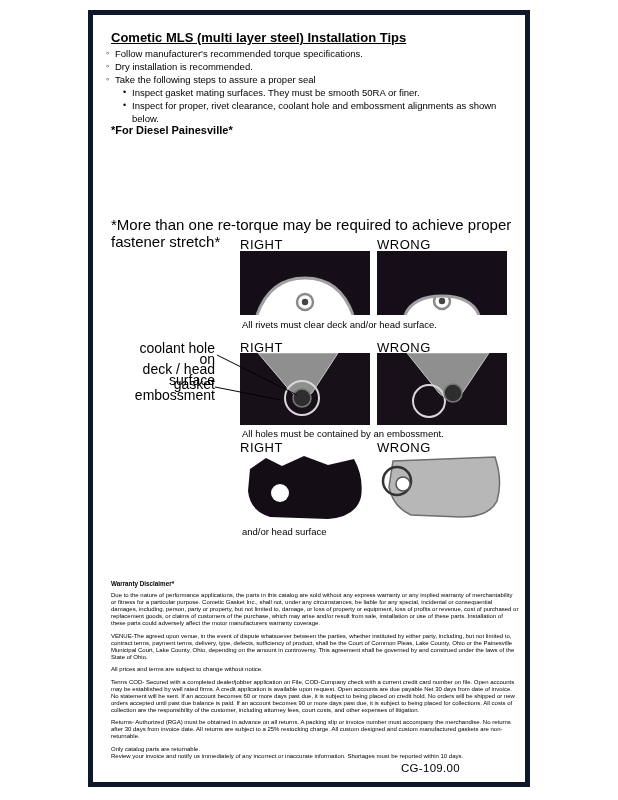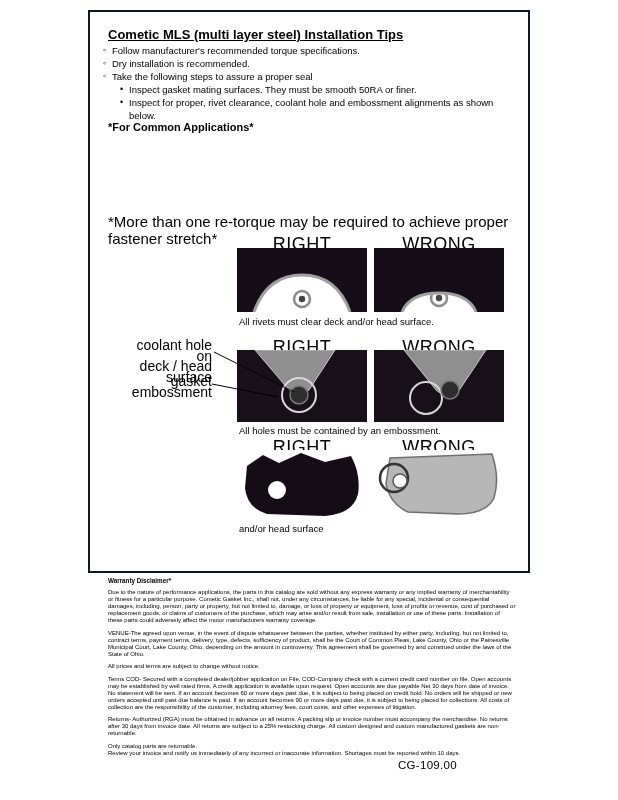--- a/index.html
+++ b/index.html
@@ -1,29 +1,29 @@
 <!DOCTYPE html>
 <html><head>
 <meta charset="utf-8">
 <style>
   * { margin:0; padding:0; box-sizing:border-box; }
   html,body { background:#e9e9e9; }
   body { font-family:"Liberation Sans", sans-serif; color:#000; }
   .page { position:relative; width:618px; height:800px; background:#ffffff; overflow:hidden; }
-  .frame { position:absolute; left:88px; top:10px; width:442px; height:563px; border:2px solid #0f172a; background:#fff; }
+  .frame { position:absolute; left:88px; top:10px; width:442px; height:777px; border:5px solid #0f172a; background:#fff; }
   .abs { position:absolute; }
   .title { font-size:13px; font-weight:bold; text-decoration:underline; white-space:nowrap; }
   .tips { font-size:9.5px; line-height:13px; width:414px; }
   .tip-row { display:flex; }
   .bullet { flex:none; width:9px; font-size:9px; }
   .sub { padding-left:17px; }
   .h2 { font-size:11px; font-weight:bold; }
   .para { font-size:9.5px; line-height:11.5px; width:405px; }
   .note { font-size:15px; }
-  .colhead { font-size:18px; text-align:center; width:130px; letter-spacing:0.5px; }
+  .colhead { font-size:13px; text-align:left; width:130px; letter-spacing:0.5px; }
   .dimg { width:130px; display:block; }
   .caption { font-size:9.5px; line-height:11px; }
   .dlabel { font-size:14px; line-height:10.5px; text-align:right; }
   .warranty { font-size:6px; line-height:7px; width:408px; }
   .warranty .whead { font-size:6.3px; font-weight:bold; margin-bottom:5px; }
   .warranty p { margin-bottom:5.5px; }
   .footer { font-size:11.5px; letter-spacing:0.3px; }
   svg { display:block; }
 </style>
 </head>
@@ -50,21 +50,21 @@
       <div class="tip-row sub">
         <span class="bullet">•</span>
         <span>Inspect gasket mating surfaces.  They must be smooth 50RA or finer.</span>
       </div>
       <div class="tip-row sub">
         <span class="bullet">•</span>
         <span>Inspect for proper, rivet clearance, coolant hole and embossment alignments as shown below.</span>
       </div>
     </div>
 
-    <div class="abs h2" style="left:18px; top:109px;">*For Common Applications*</div>
+    <div class="abs h2" style="left:18px; top:109px;">*For Diesel Painesville*</div>
     <div class="abs note" style="left:18px; top:201px;">*More than one re-torque may be required to achieve proper fastener stretch*</div>
 
     <div class="abs" style="left:0; top:220px; width:442px; height:322px; position:absolute;">
 
       <div class="abs colhead" style="left:147px; top:2px;">RIGHT</div>
       <div class="abs colhead" style="left:284px; top:2px;">WRONG</div>
 
       <div class="abs dimg" style="left:147px; top:16px;">
         <svg viewBox="0 0 130 64" width="130" height="64">
           <rect width="130" height="64" fill="#ffffff"></rect>

